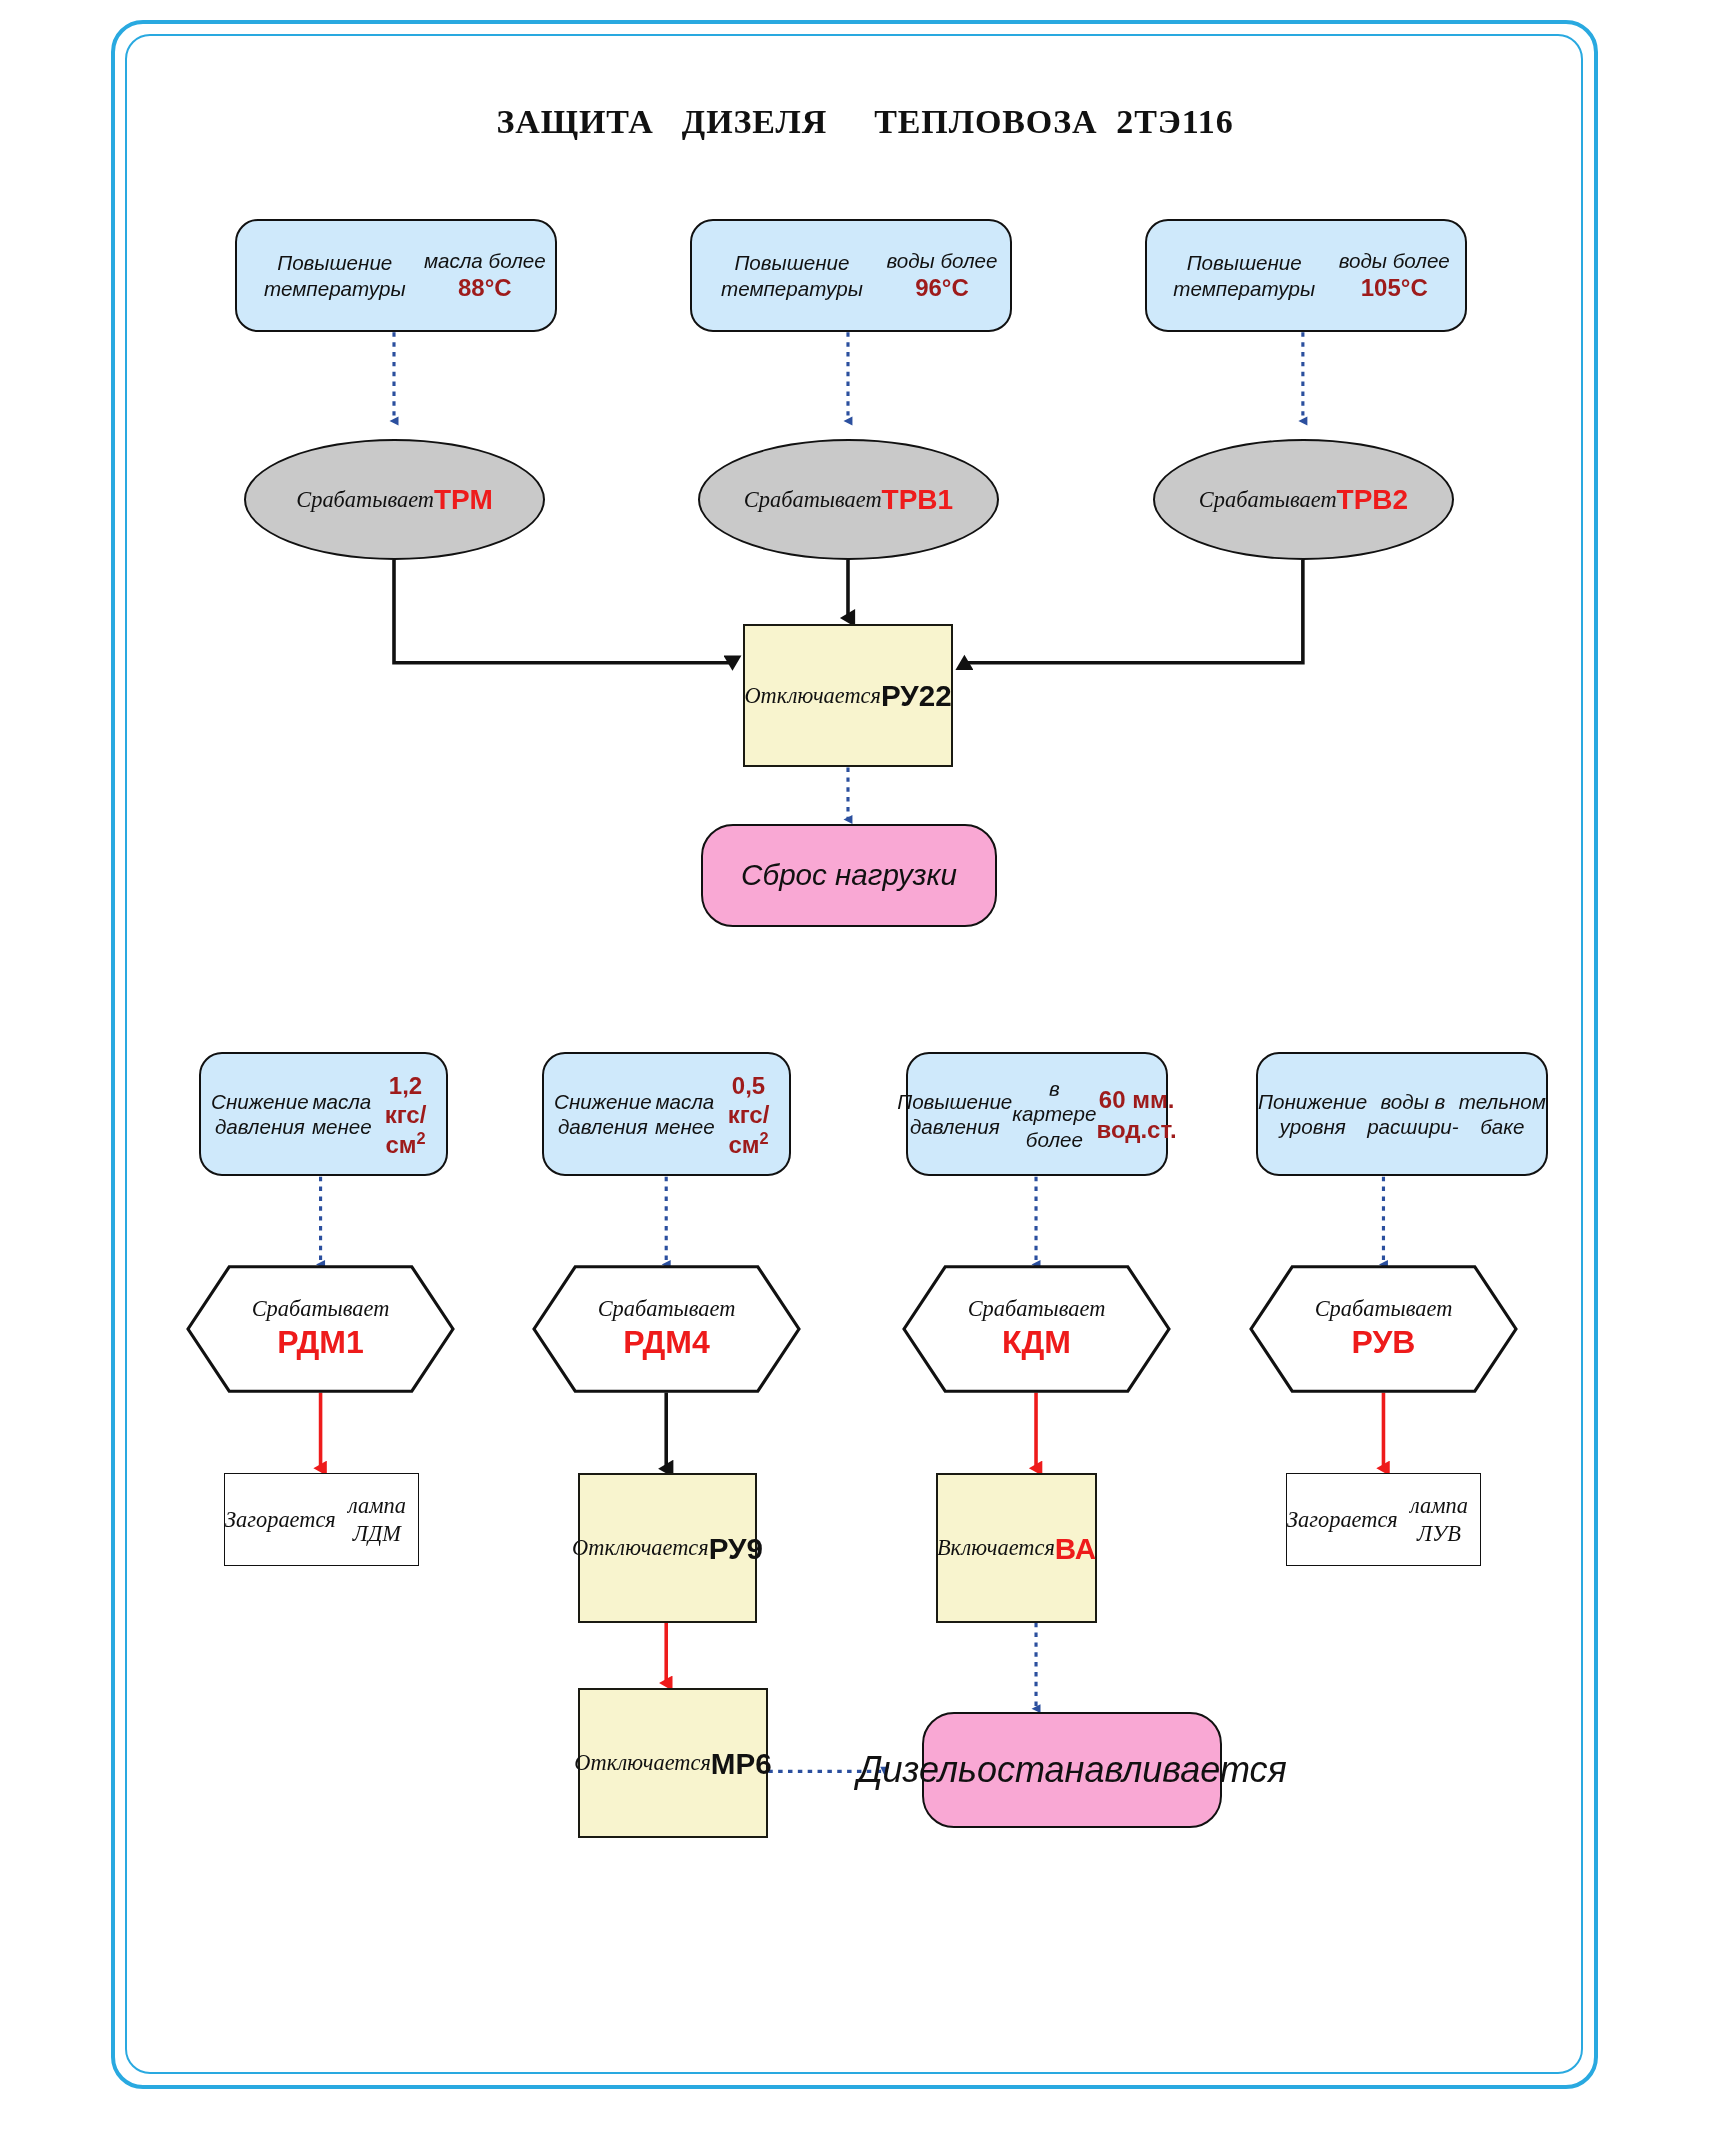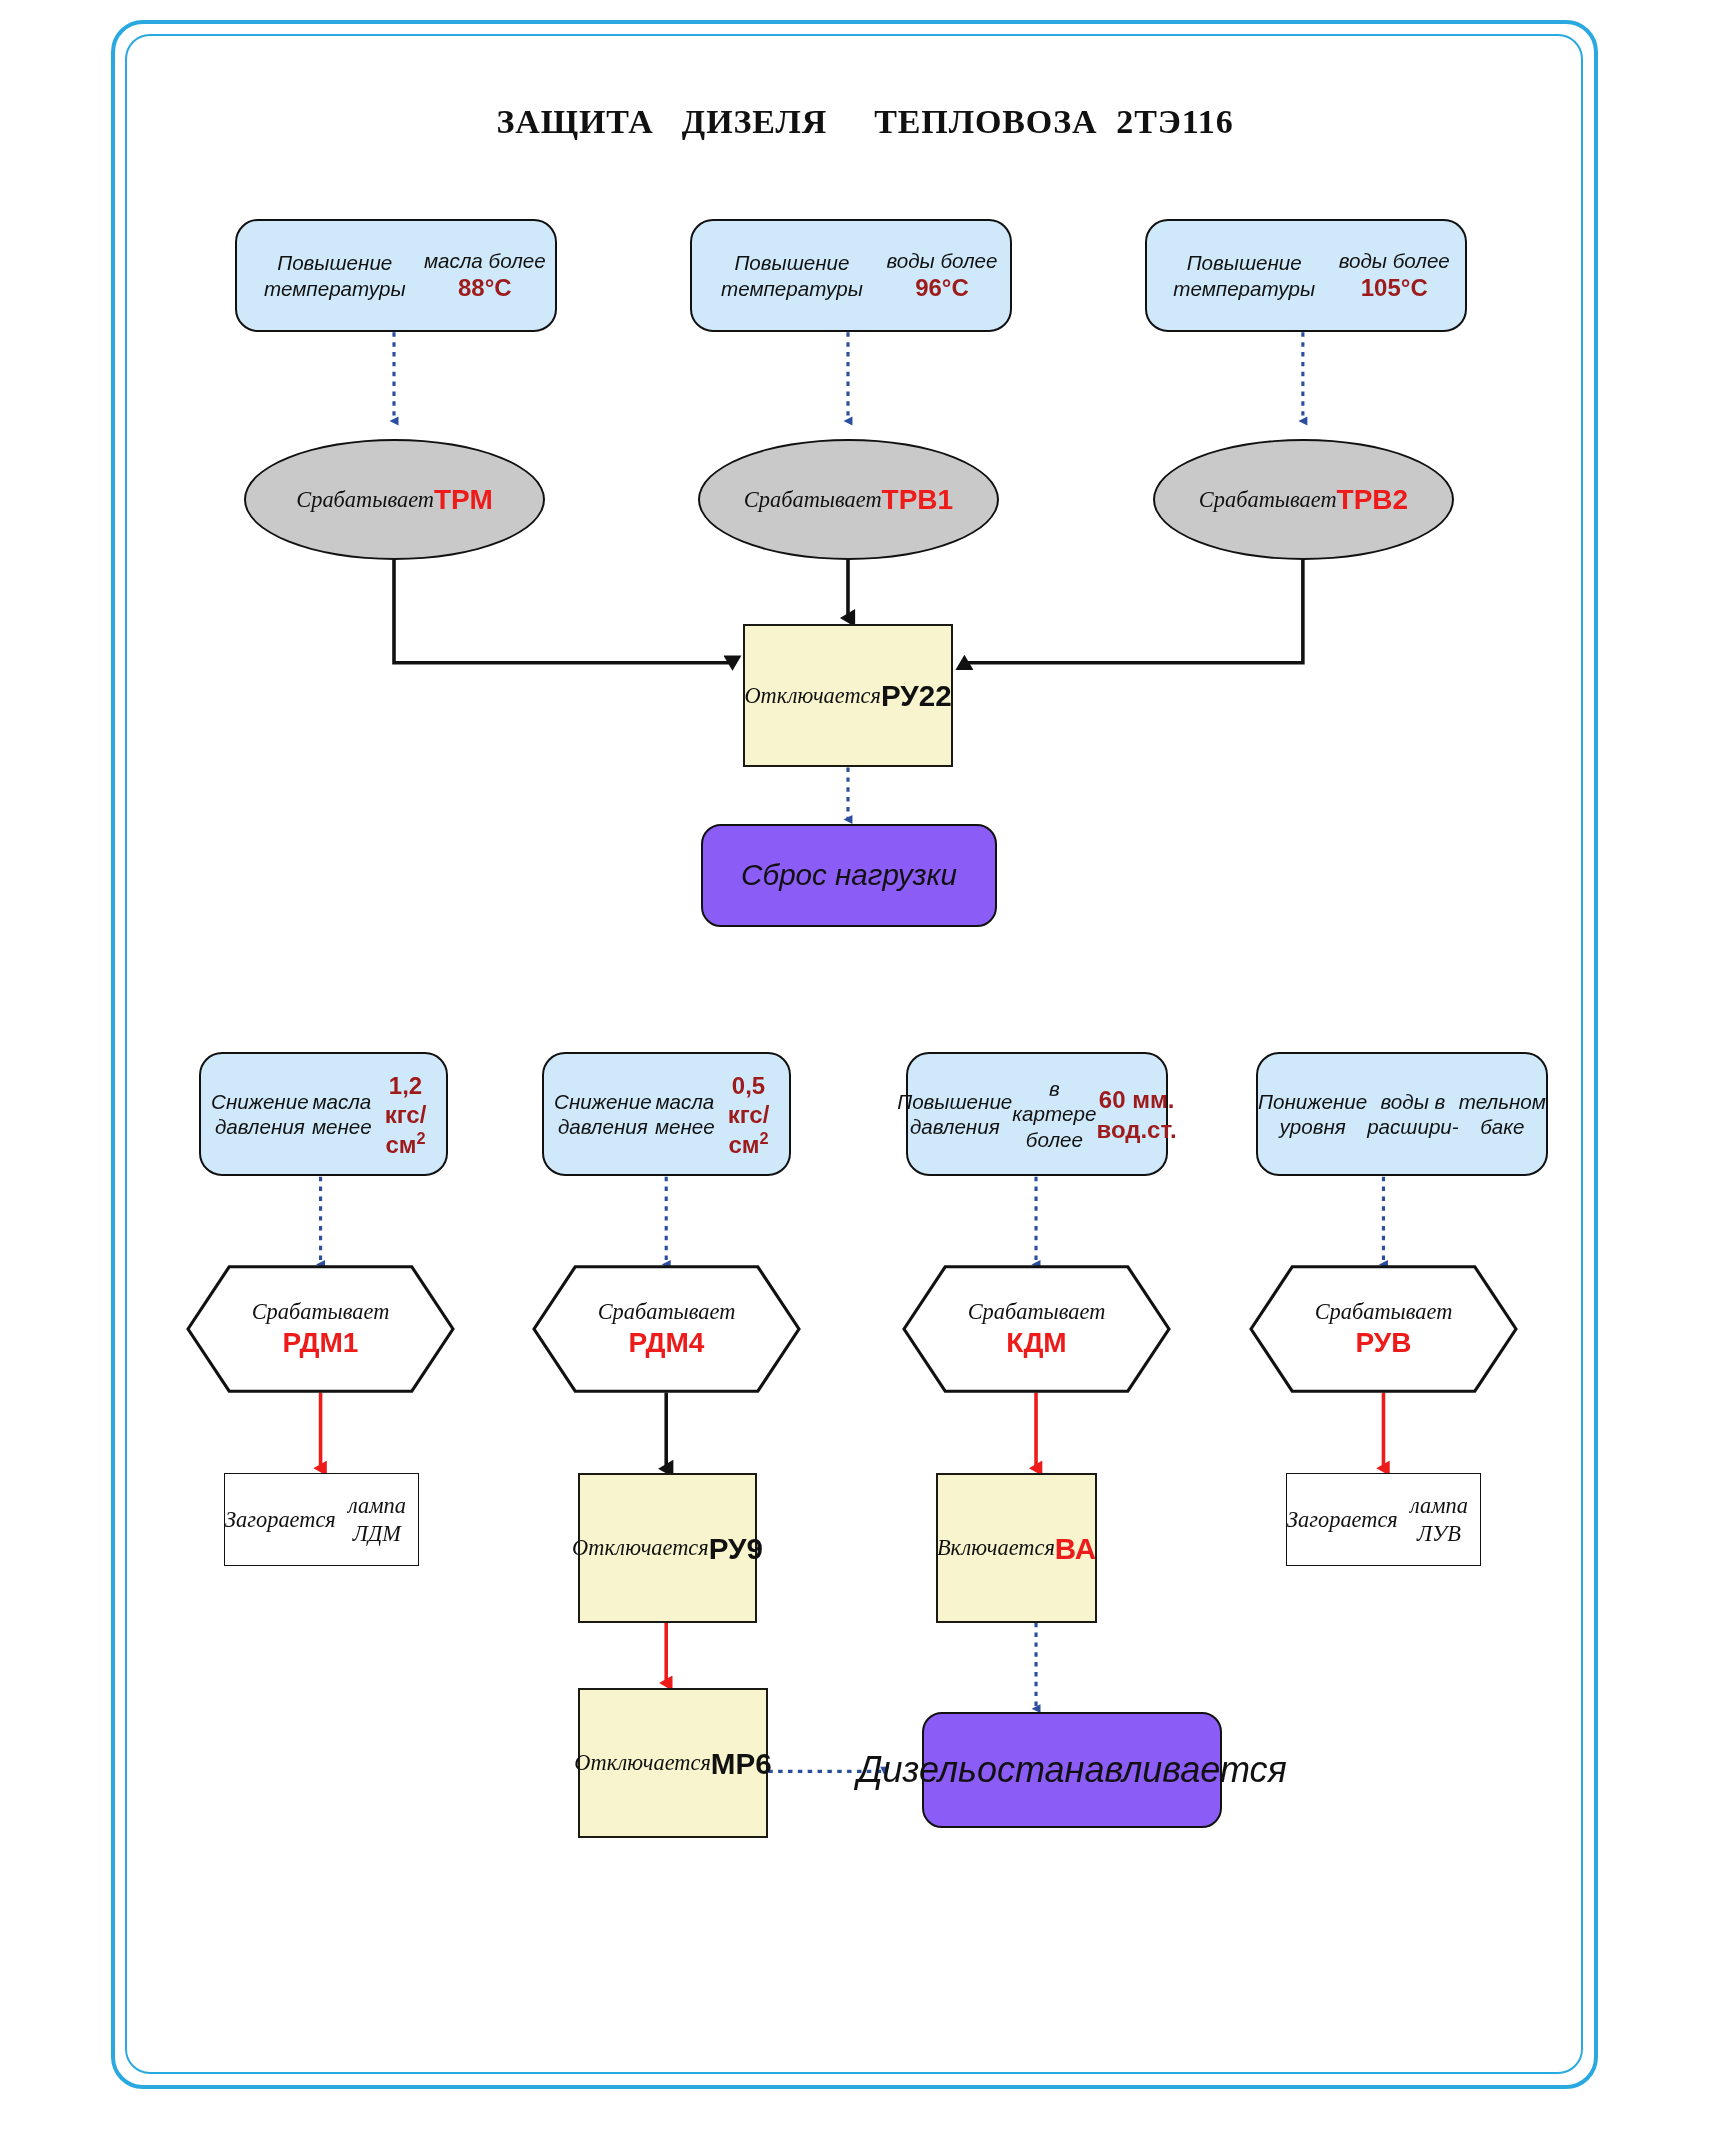--- a/index.html
+++ b/index.html
@@ -49,21 +49,21 @@
   }
   .cond .val{
     font-style:normal;font-weight:bold;color:#9e1b1b;font-size:24px;
     display:block;margin-top:1.8px;
   }
   .cond .ln{display:block;}
   .cond sup{font-size:0.68em;vertical-align:super;}
 
   
   .term{
-    background:#8b5cf6;border:2.7px solid #111111;border-radius:20px;
+    background:#f9a8d4;border:2.7px solid #111111;border-radius:32px;
     font-family:"Liberation Sans", sans-serif;font-style:italic;
     font-size:29.6px;color:#111111;text-align:center;
   }
   .term .ln{display:block;}
 
   
   .ellipse{
     background:#c9c9c9;border:2.7px solid #111111;border-radius:50%;
   }
   .ellipse .act{
@@ -82,21 +82,21 @@
     position:absolute;left:0;top:0;width:100%;height:100%;
     display:flex;flex-direction:column;align-items:center;justify-content:center;
     text-align:center;line-height:1.2;
   }
   .hexwrap .act{
     font-family:"Liberation Serif", serif;font-style:italic;
     font-size:22.4px;color:#111111;display:block;
   }
   .hexwrap .dev{
     font-family:"Liberation Sans", sans-serif;font-weight:bold;
-    font-size:28px;color:#ee1b1b;display:block;margin-top:0;
+    font-size:32px;color:#ee1b1b;display:block;margin-top:0;
   }
 
   
   .yellow{
     background:#f8f4ce;border:2.7px solid #1a1a12;
   }
   .yellow .act{
     font-family:"Liberation Serif", serif;font-style:italic;
     font-size:22.4px;color:#111111;display:block;
   }

